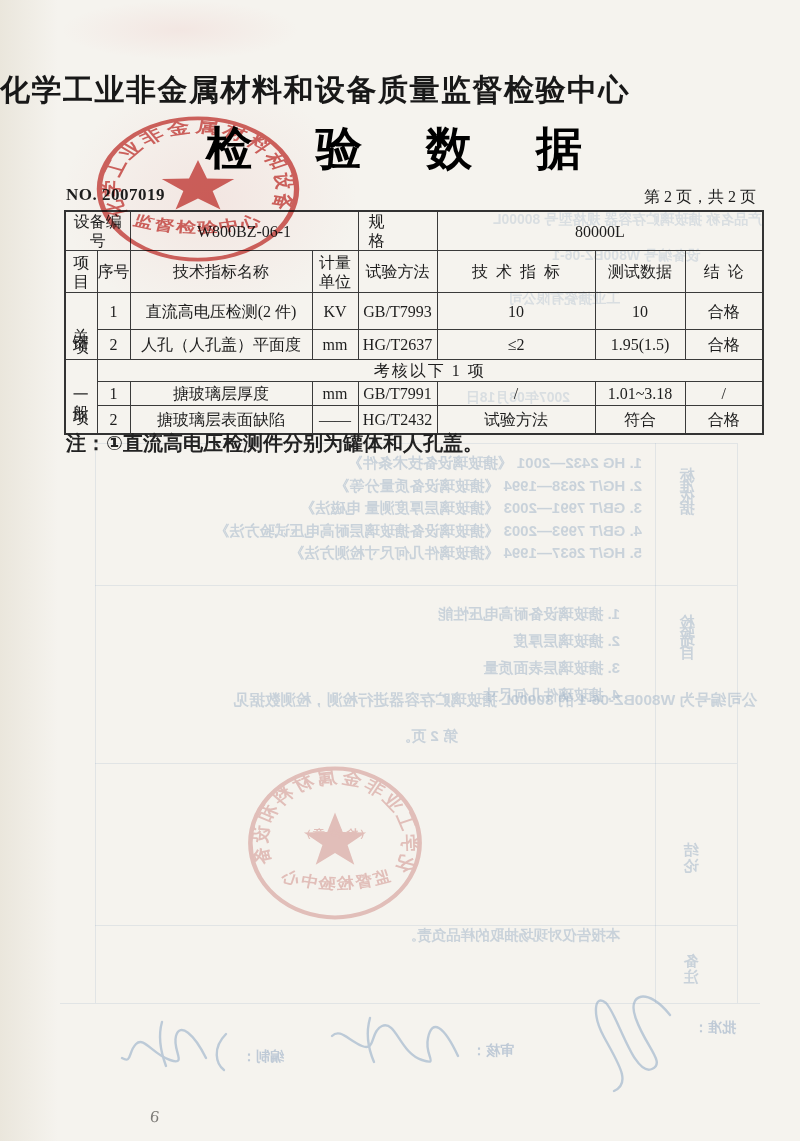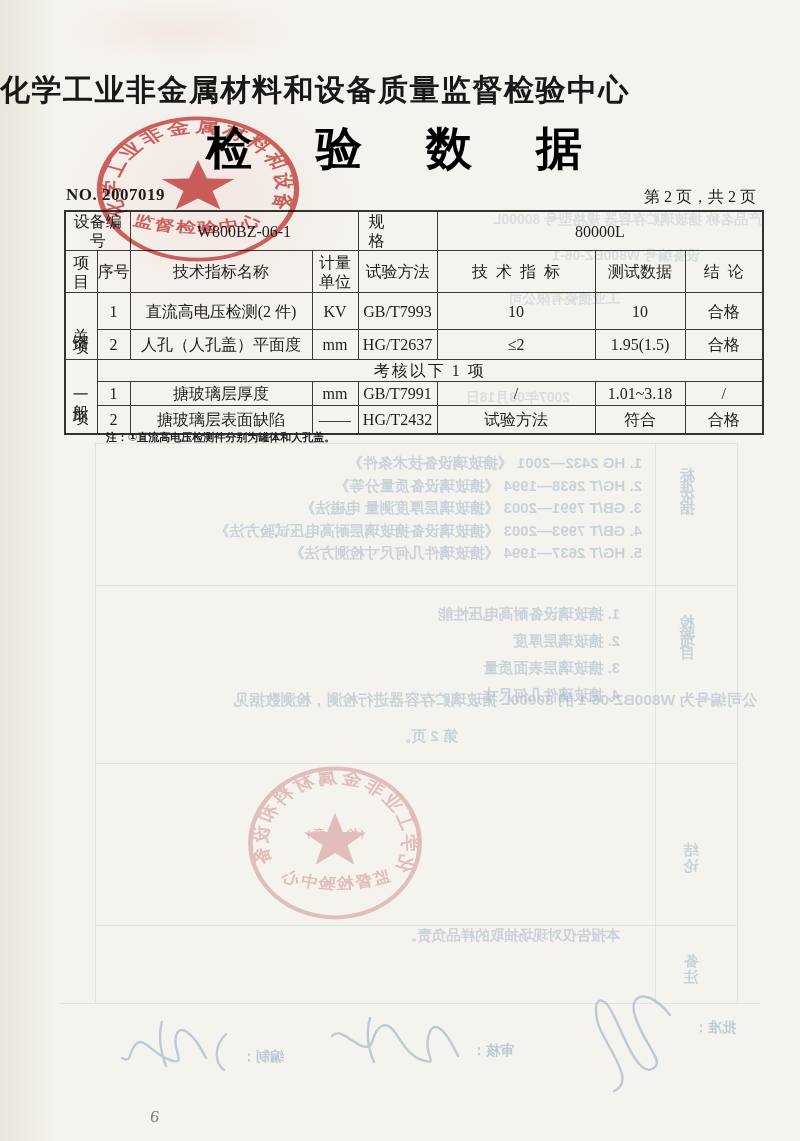--- a/index.html
+++ b/index.html
@@ -38,21 +38,21 @@
   td.method{text-align:left;padding-left:6px;font-size:15.5px;}
   td.left{text-align:left;padding-left:10px;}
   td.ls8{letter-spacing:8px;text-indent:8px;margin-left:32px;}
   .spec-label{text-align:left!important;padding-left:10px!important;letter-spacing:26px;}
   td.vert>span{display:inline-block;writing-mode:vertical-lr;text-orientation:upright;
     letter-spacing:6px;font-size:16px;}
   td.banner{letter-spacing:2px;}
 
   .note{position:absolute;left:66px;top:430px;z-index:2;
     font-family:"Liberation Sans","DejaVu Sans",sans-serif;
-    font-size:11px;font-weight:700;color:#222;margin-left:40px;}
+    font-size:20px;font-weight:700;color:#222;}
 
   
   .bleed{position:absolute;color:#9fb3c8;opacity:.5;
     font-family:"Liberation Sans","DejaVu Sans",sans-serif;font-weight:600;
     transform:scaleX(-1);transform-origin:center;}
   .bleed.lite{opacity:.32;}
   .bleed .ln{white-space:nowrap;}
   .standards{left:150px;top:452px;width:492px;font-size:15px;line-height:22.5px;}
   .items-list{left:415px;top:600px;width:205px;font-size:15px;line-height:27px;}
   .para1{left:88px;top:690px;width:669px;font-size:15.5px;}

